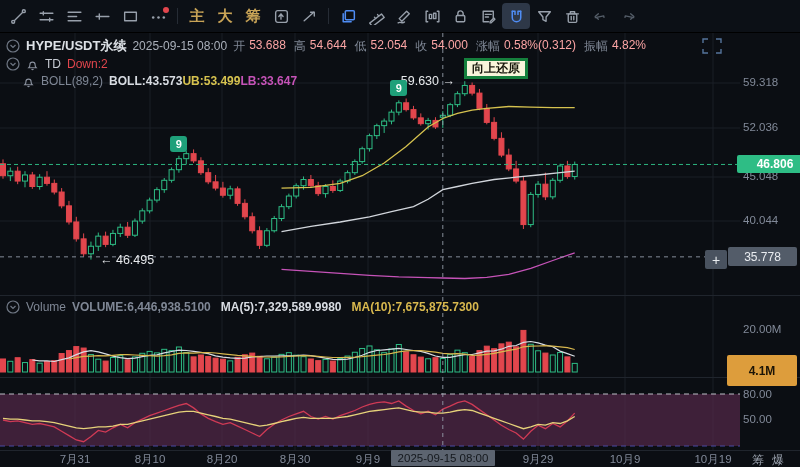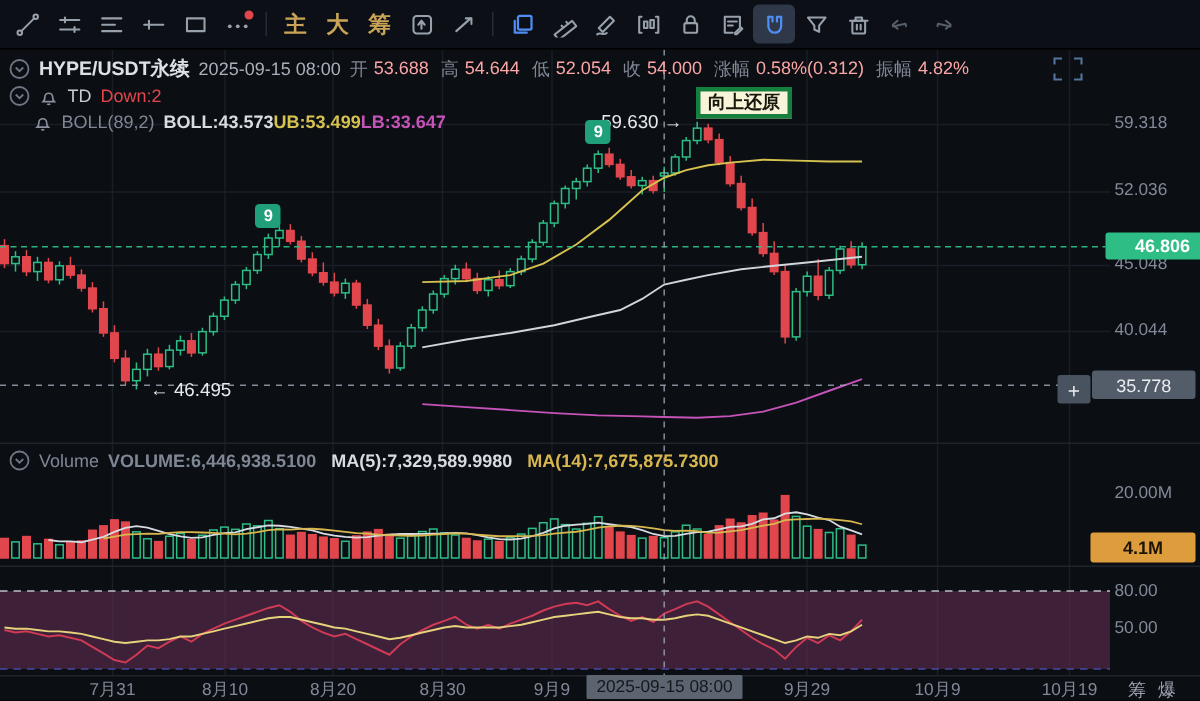--- a/index.html
+++ b/index.html
@@ -523,38 +523,38 @@
     <span id="chev3">
         <svg class="ic" width="14" height="14" viewBox="0 0 14 14" fill="none" stroke="#6f7784" stroke-width="1.2">
           <circle cx="7" cy="7" r="6"></circle>
           <path d="M4.5,6 L7,8.5 L9.5,6"></path>
         </svg>
       </span>
     <span class="glabel">Volume</span>
     <span id="volvals" style="display:flex;gap:10px;font-weight:600;">
         <span style="color: rgb(127, 135, 149);">VOLUME:6,446,938.5100</span>
         <span style="color: rgb(216, 220, 226);">MA(5):7,329,589.9980</span>
-        <span style="color: rgb(216, 184, 78);">MA(14):7,675,875.7300</span>
+        <span style="color: rgb(216, 184, 78);">MA(10):7,675,875.7300</span>
       </span>
   </div>
 
 
   <div id="tooltip" style="left:464px;top:58px;">向上还原</div>
 
   <div class="anno" id="peakAnno" style="left: 400.79px; top: 74.196px;">59.630 →</div>
   <div class="anno" id="troughAnno" style="left: 99.96px; top: 252.608px;">← 46.495</div>
 
   <div id="overlays"></div>
 
   <div class="badge" id="curBadge" style="left: 737px; top: 155.465px; width: 76px; height: 18px; background: rgb(46, 189, 133); color: rgb(255, 255, 255); font-weight: 700;">46.806</div>
 
   <div class="badge" style="left:705px;top:250px;width:22px;height:19px;background:#49525f;color:#e9ecf0;font-size:14px;">+</div>
   <div class="badge" id="chBadge" style="left: 728px; top: 247.358px; width: 69px; height: 19px; background: rgb(83, 92, 105); color: rgb(233, 236, 240);">35.778</div>
 
-  <div class="badge" style="left:727px;top:355px;width:70px;height:20px;background:#dd9d3c;color:#1c1406;font-weight:700;">4.1M</div>
+  <div class="badge" style="left:727px;top:355px;width:70px;height:31px;background:#dd9d3c;color:#1c1406;font-weight:700;">4.1M</div>
 
   <div class="badge" style="left:391px;top:450px;width:104px;height:16px;background:#5c6470;color:#14181d;font-size:11.5px;border-radius:1px;">2025-09-15 08:00</div>
 
 <div class="axlab" style="left: 743px; top: 76px;">59.318</div>
     <div class="axlab" style="left: 743px; top: 121px;">52.036</div>
     <div class="axlab" style="left: 743px; top: 170px;">45.048</div>
     <div class="axlab" style="left: 743px; top: 214px;">40.044</div>
     <div class="axlab" style="left: 743px; top: 323px;">20.00M</div>
     <div class="axlab" style="left: 743px; top: 388px;">80.00</div>
     <div class="axlab" style="left: 743px; top: 413px;">50.00</div>

